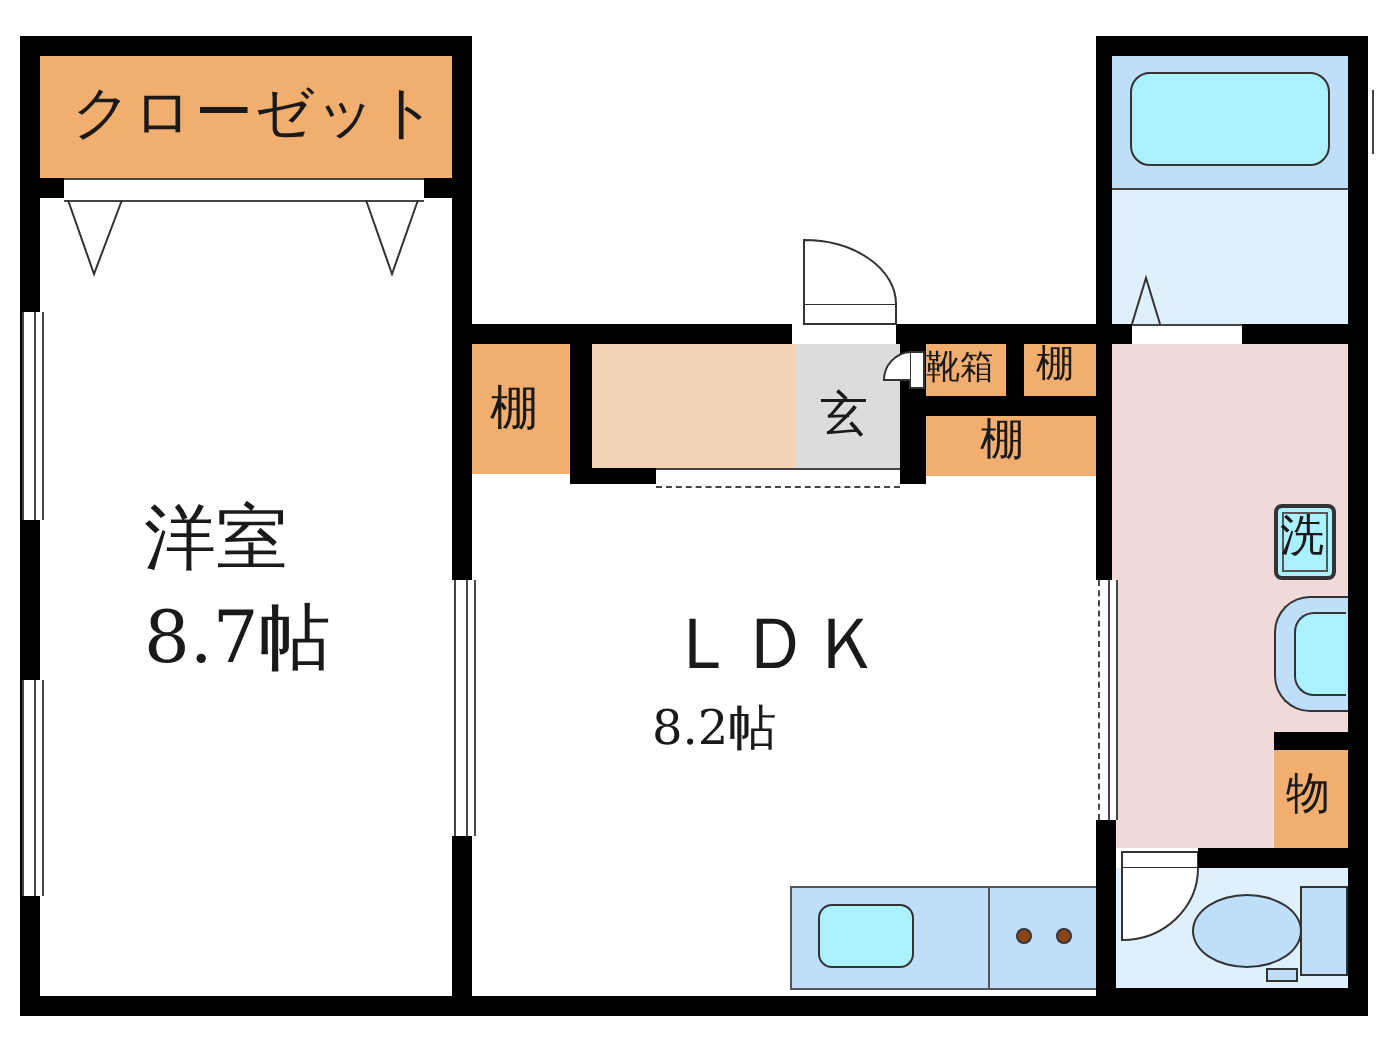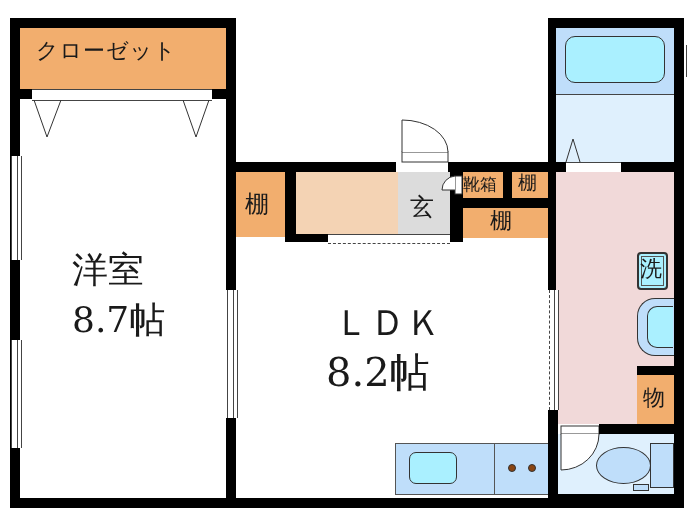--- a/index.html
+++ b/index.html
@@ -22,21 +22,21 @@
     .hwindow { position: absolute; background: #fff; border-top: 1px solid #444; border-bottom: 1px solid #444; }
     svg { position: absolute; overflow: visible; }
   </style>
 </head>
 <body>
 
 <div class="abs" style="left:20px;top:100px;width:208px;height:400px;background:#fff;"></div>
 <div class="abs" style="left:236px;top:240px;width:314px;height:260px;background:#fff;"></div>
 
 <div class="abs orange" style="left:20px;top:28px;width:206px;height:61px;"></div>
-<div class="label" style="left:36px;top:42px;font-size:22px;letter-spacing:1px;font-family:Liberation Mono, monospace;">クローゼット</div>
+<div class="label" style="left:36px;top:42px;font-size:29px;letter-spacing:1px;">クローゼット</div>
 
 <div class="hwindow" style="left:32px;top:89px;width:180px;height:10px;"></div>
 <svg style="left:0;top:0;" width="700" height="525">
   <polyline points="34,100 47,137 61,100" fill="none" stroke="#333" stroke-width="1"></polyline>
   <polyline points="183,100 196,137 209,100" fill="none" stroke="#333" stroke-width="1"></polyline>
 </svg>
 
 <div class="abs orange" style="left:236px;top:172px;width:49px;height:65px;"></div>
 <div class="label" style="left:245px;top:192px;font-size:24px;">棚</div>
 
@@ -131,13 +131,13 @@
 <div class="wall" style="left:548px;top:410px;width:10px;height:98px;"></div>
 <div class="wall" style="left:637px;top:366px;width:37px;height:9px;"></div>
 <div class="wall" style="left:599px;top:424px;width:75px;height:10px;"></div>
 <div class="wall" style="left:548px;top:494px;width:136px;height:14px;"></div>
 
 <div class="window" style="left:549px;top:290px;width:8px;height:120px;border-left-style:dashed;"></div>
 
 <div class="label" style="left:72px;top:252px;font-size:36px;">洋室</div>
 <div class="label" style="left:72px;top:302px;font-size:36px;">8.7帖</div>
 <div class="label" style="left:334px;top:305px;font-size:36px;">ＬＤＫ</div>
-<div class="label" style="left:326px;top:352px;font-size:40px;">8.2帖</div>
+<div class="label" style="left:326px;top:352px;font-size:24px;">8.2帖</div>
 
 </body></html>

